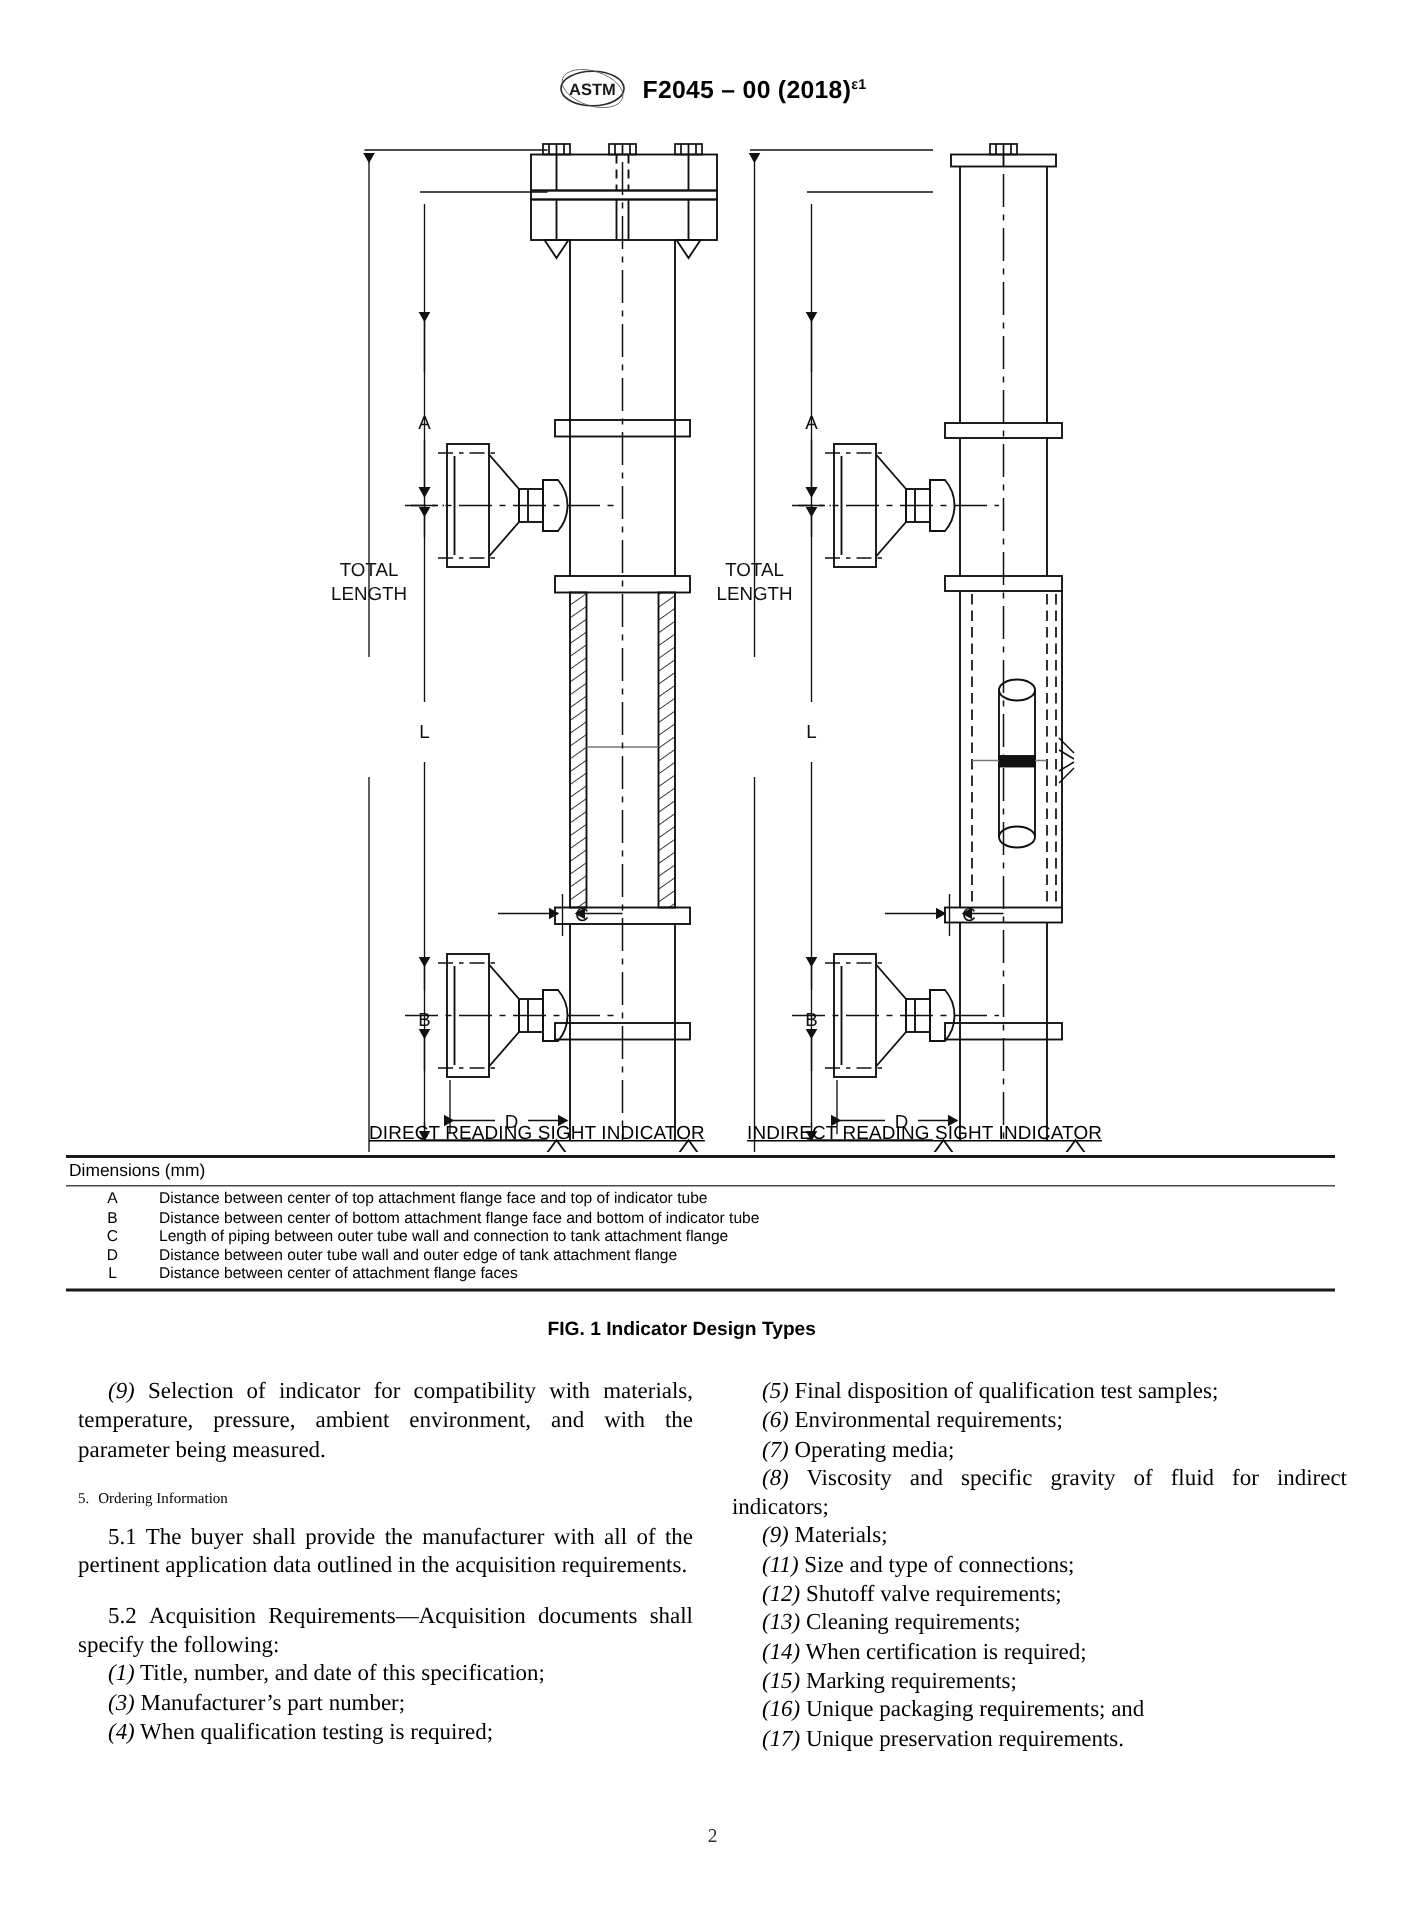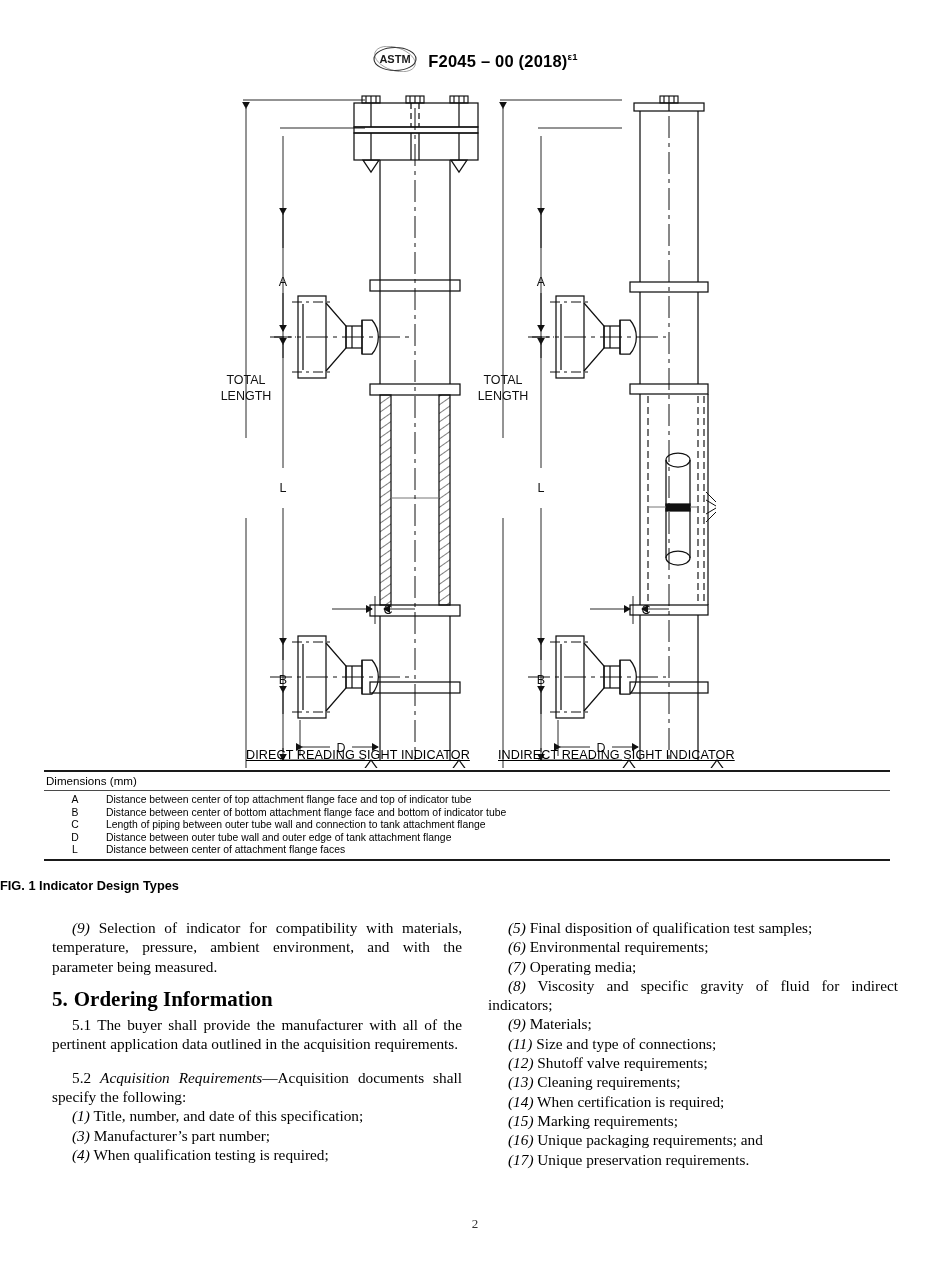--- a/index.html
+++ b/index.html
@@ -94,24 +94,25 @@
     text-align: center;
     flex: 0 0 62px;
   }
   .dim-desc { flex: 1 1 auto; }
 
   .fig-caption {
     position: absolute;
     left: 0;
     top: 878px;
     width: 819px;
-    text-align: left;
+    text-align: center;
     font-family: "Liberation Sans", sans-serif;
     font-weight: bold;
     font-size: 12.8px;
+    padding-left: 45px;
   }
 
   
   .body-cols {
     position: absolute;
     top: 918px;
     left: 52px;
     width: 846px;
     height: 290px;
   }
@@ -127,28 +128,28 @@
 
   p.para {
     margin: 0 0 0 0;
     text-align: justify;
     text-justify: inter-word;
     text-indent: 20px;
   }
   p.gap { margin-top: 14px; }
 
   .sec-head {
-    font-weight: bold;
-    font-size: 21px;
+    font-weight: normal;
+    font-size: 10px;
     margin: 14px 0 6px 0;
     text-indent: 0;
   }
   .sec-head .num { margin-right: 6px; }
 
-  .it { font-style: italic; }
+  .it { }
   .listnum { font-style: italic; }
 
   p.item {
     margin: 0;
     text-indent: 20px;
     text-align: left;
   }
   p.item.wrap { text-align: justify; }
 
   

